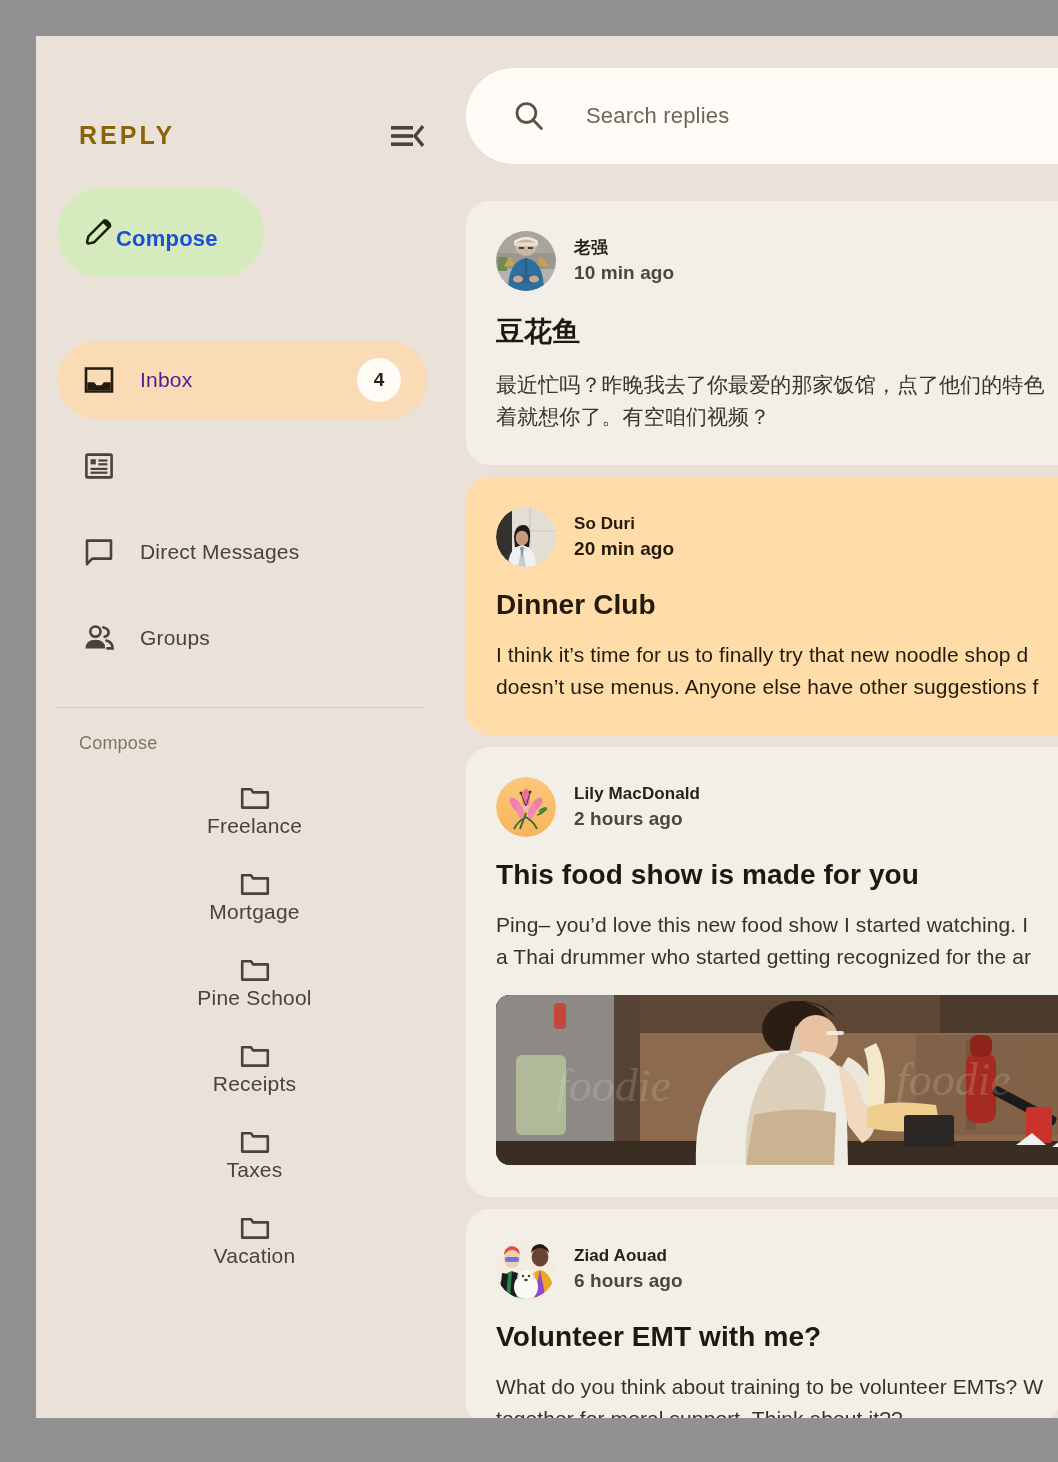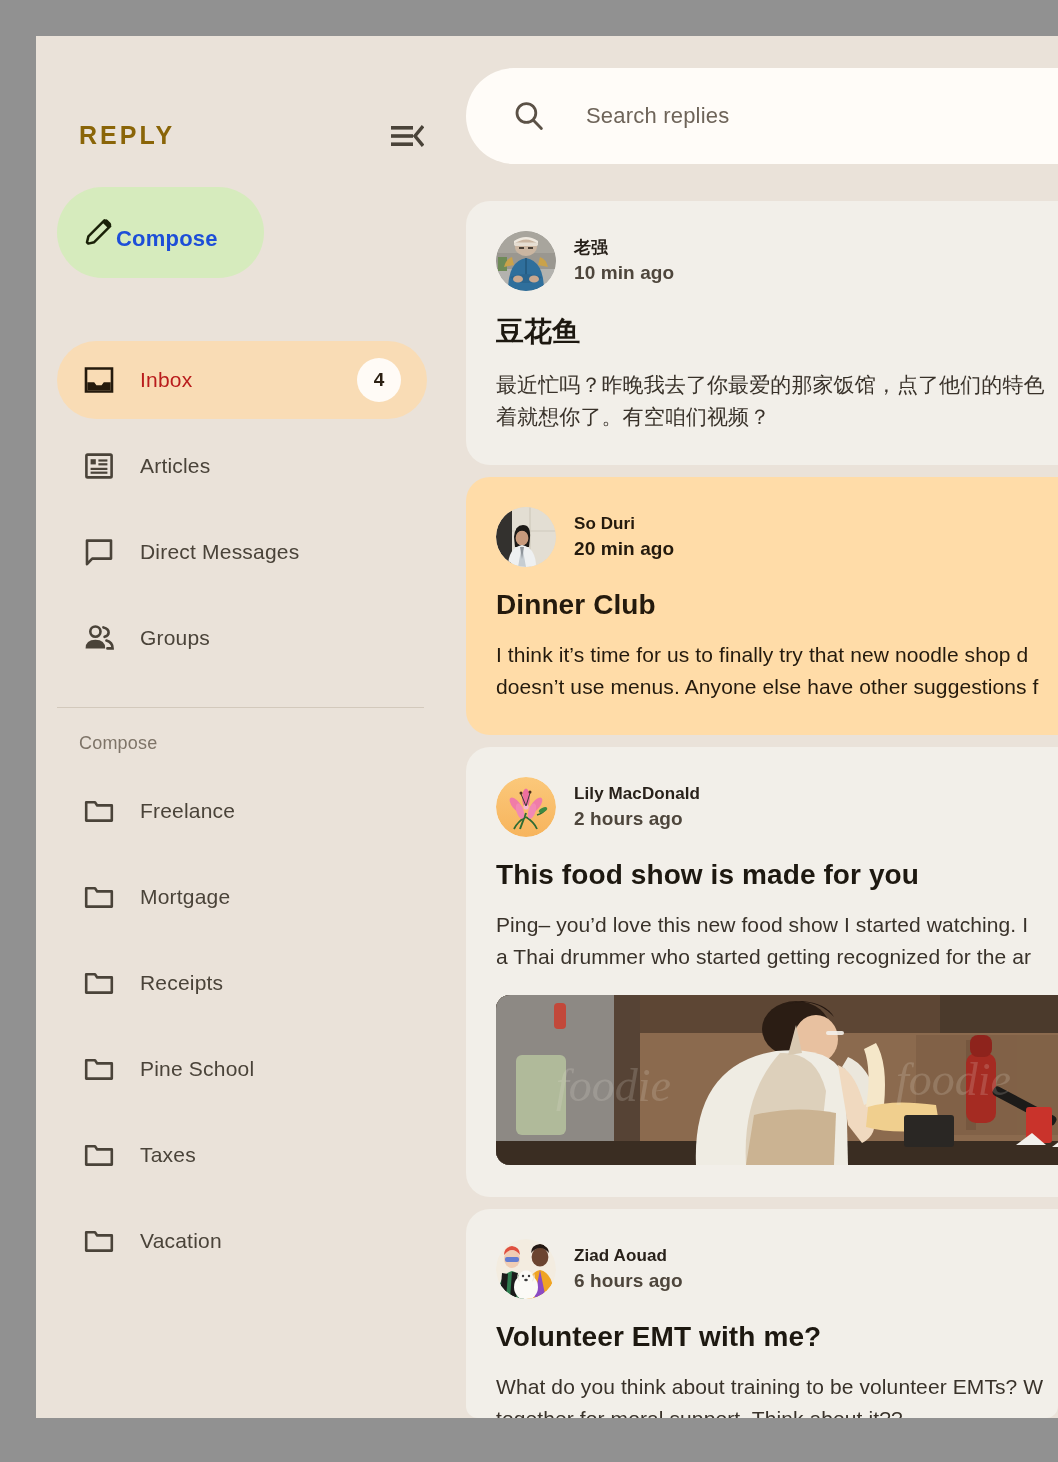--- a/index.html
+++ b/index.html
@@ -81,21 +81,21 @@
   }
   .nav-item.selected { background: #F9DCB5; }
   .nav-item .nv-icon { width: 32px; height: 32px; margin-left: 26px; flex: 0 0 32px; }
   .nav-item .nv-label {
     margin-left: 25px;
     font-size: 21px;
     color: #4A4339;
     letter-spacing: 0.2px;
     flex: 1;
   }
-  .nav-item.selected .nv-label { color: #b91c1c; }
+  .nav-item.selected .nv-label { color: #4c1d95; }
   .badge {
     width: 44px; height: 44px; border-radius: 50%;
     background: #FFFBF6; color: #2B2013;
     display: flex; align-items: center; justify-content: center;
     font-size: 19px; font-weight: bold;
   }
 
   .divider {
     height: 1px;
     background: #D3C9BC;
@@ -107,20 +107,21 @@
     color: #7E7468;
     letter-spacing: 0.2px;
   }
   .folder-list { margin-top: 28px; }
   .folder-item {
     height: 58px;
     margin: 0 19px 28px 21px;
     display: flex;
     align-items: center;
     cursor: pointer;
+    flex-direction: column;
   }
   .folder-item .fd-icon { width: 32px; height: 32px; margin-left: 26px; flex: 0 0 32px; }
   .folder-item .fd-label {
     margin-left: 25px;
     font-size: 21px;
     color: #4A4339;
     letter-spacing: 0.2px;
   }
 
   
@@ -260,21 +261,20 @@
         <span class="nv-icon">
           <svg viewBox="0 0 32 32" width="32" height="32" aria-hidden="true">
             <rect x="3.4" y="4.6" width="25.2" height="22.8" rx="1.2" fill="none" stroke="#4A4339" stroke-width="2.6"></rect>
             <rect x="7.6" y="9.2" width="5.2" height="5.2" fill="#4A4339"></rect>
             <rect x="15.4" y="9.4" width="9" height="2.2" fill="#4A4339"></rect>
             <rect x="15.4" y="13.2" width="9" height="2.2" fill="#4A4339"></rect>
             <rect x="7.6" y="17.8" width="16.8" height="2.2" fill="#4A4339"></rect>
             <rect x="7.6" y="21.6" width="16.8" height="2.2" fill="#4A4339"></rect>
           </svg>
         </span>
-        <span class="nv-label">Articles</span>
       </div>
 
       <div class="nav-item">
         <span class="nv-icon">
           <svg viewBox="0 0 32 32" width="32" height="32" aria-hidden="true">
             <path d="M4 4.6 H28 V22.6 H9.2 L4 28.2 Z" fill="none" stroke="#4A4339" stroke-width="2.6" stroke-linejoin="round"></path>
           </svg>
         </span>
         <span class="nv-label">Direct Messages</span>
       </div>
@@ -312,29 +312,29 @@
             </svg>
         </span>
         <span class="fd-label">Mortgage</span>
       </div>
       <div class="folder-item">
         <span class="fd-icon">
           <svg viewBox="0 0 32 32" width="32" height="32" aria-hidden="true">
               <path d="M3.2 7.2 H12 L14.2 10.4 H28.8 V25.6 H3.2 Z" fill="none" stroke="#4A4339" stroke-width="2.6" stroke-linejoin="round"></path>
             </svg>
         </span>
-        <span class="fd-label">Receipts</span>
+        <span class="fd-label">Pine School</span>
       </div>
       <div class="folder-item">
         <span class="fd-icon">
           <svg viewBox="0 0 32 32" width="32" height="32" aria-hidden="true">
               <path d="M3.2 7.2 H12 L14.2 10.4 H28.8 V25.6 H3.2 Z" fill="none" stroke="#4A4339" stroke-width="2.6" stroke-linejoin="round"></path>
             </svg>
         </span>
-        <span class="fd-label">Pine School</span>
+        <span class="fd-label">Receipts</span>
       </div>
       <div class="folder-item">
         <span class="fd-icon">
           <svg viewBox="0 0 32 32" width="32" height="32" aria-hidden="true">
               <path d="M3.2 7.2 H12 L14.2 10.4 H28.8 V25.6 H3.2 Z" fill="none" stroke="#4A4339" stroke-width="2.6" stroke-linejoin="round"></path>
             </svg>
         </span>
         <span class="fd-label">Taxes</span>
       </div>
       <div class="folder-item">

